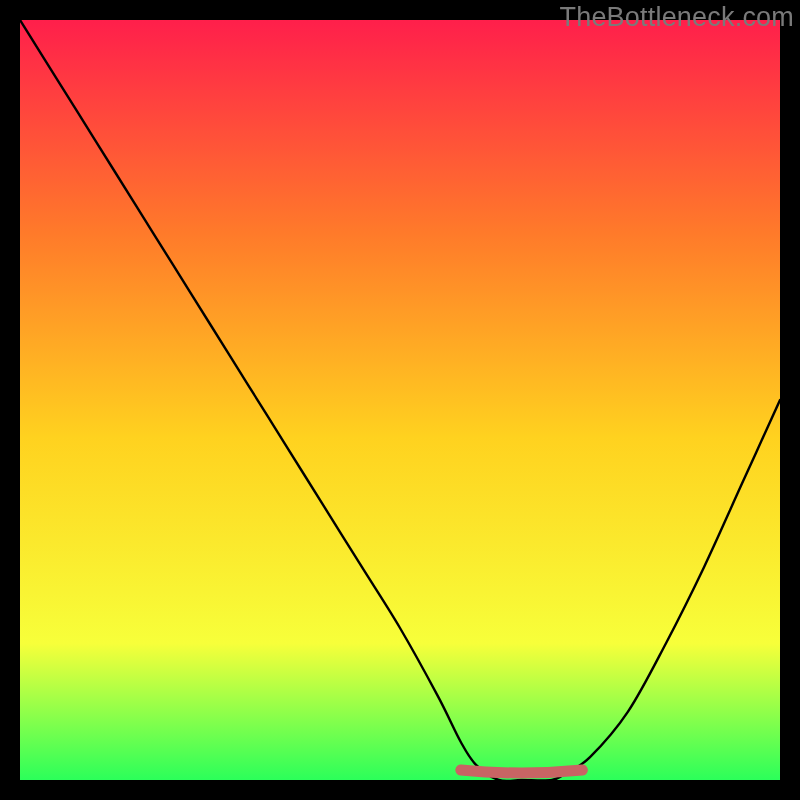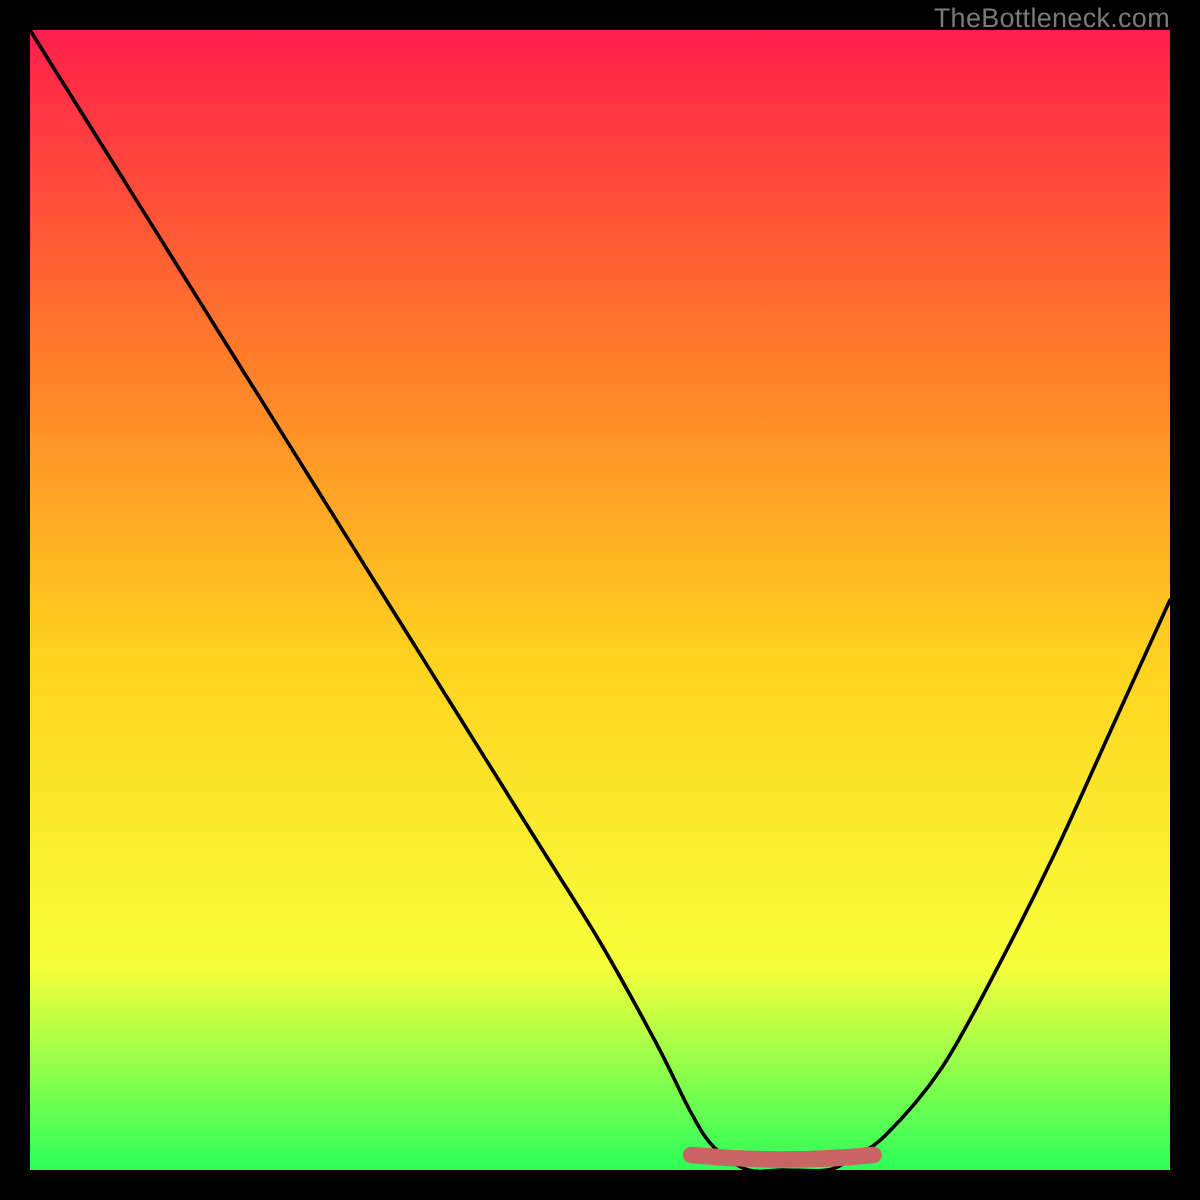--- a/index.html
+++ b/index.html
@@ -21,23 +21,23 @@
   .plot {
     position: absolute;
     left: 20px;
     top: 20px;
     width: 760px;
     height: 760px;
   }
   .watermark {
     position: absolute;
     top: 2px;
-    right: 20px;
+    right: 6px;
     font-family: Arial, Helvetica, sans-serif;
-    font-size: 18px;
+    font-size: 27px;
     color: #7a7a7a;
     letter-spacing: 0.2px;
   }
   svg { display: block; }
 </style>
 </head>
 <body>
 
 <div class="frame">
   <div class="plot">

